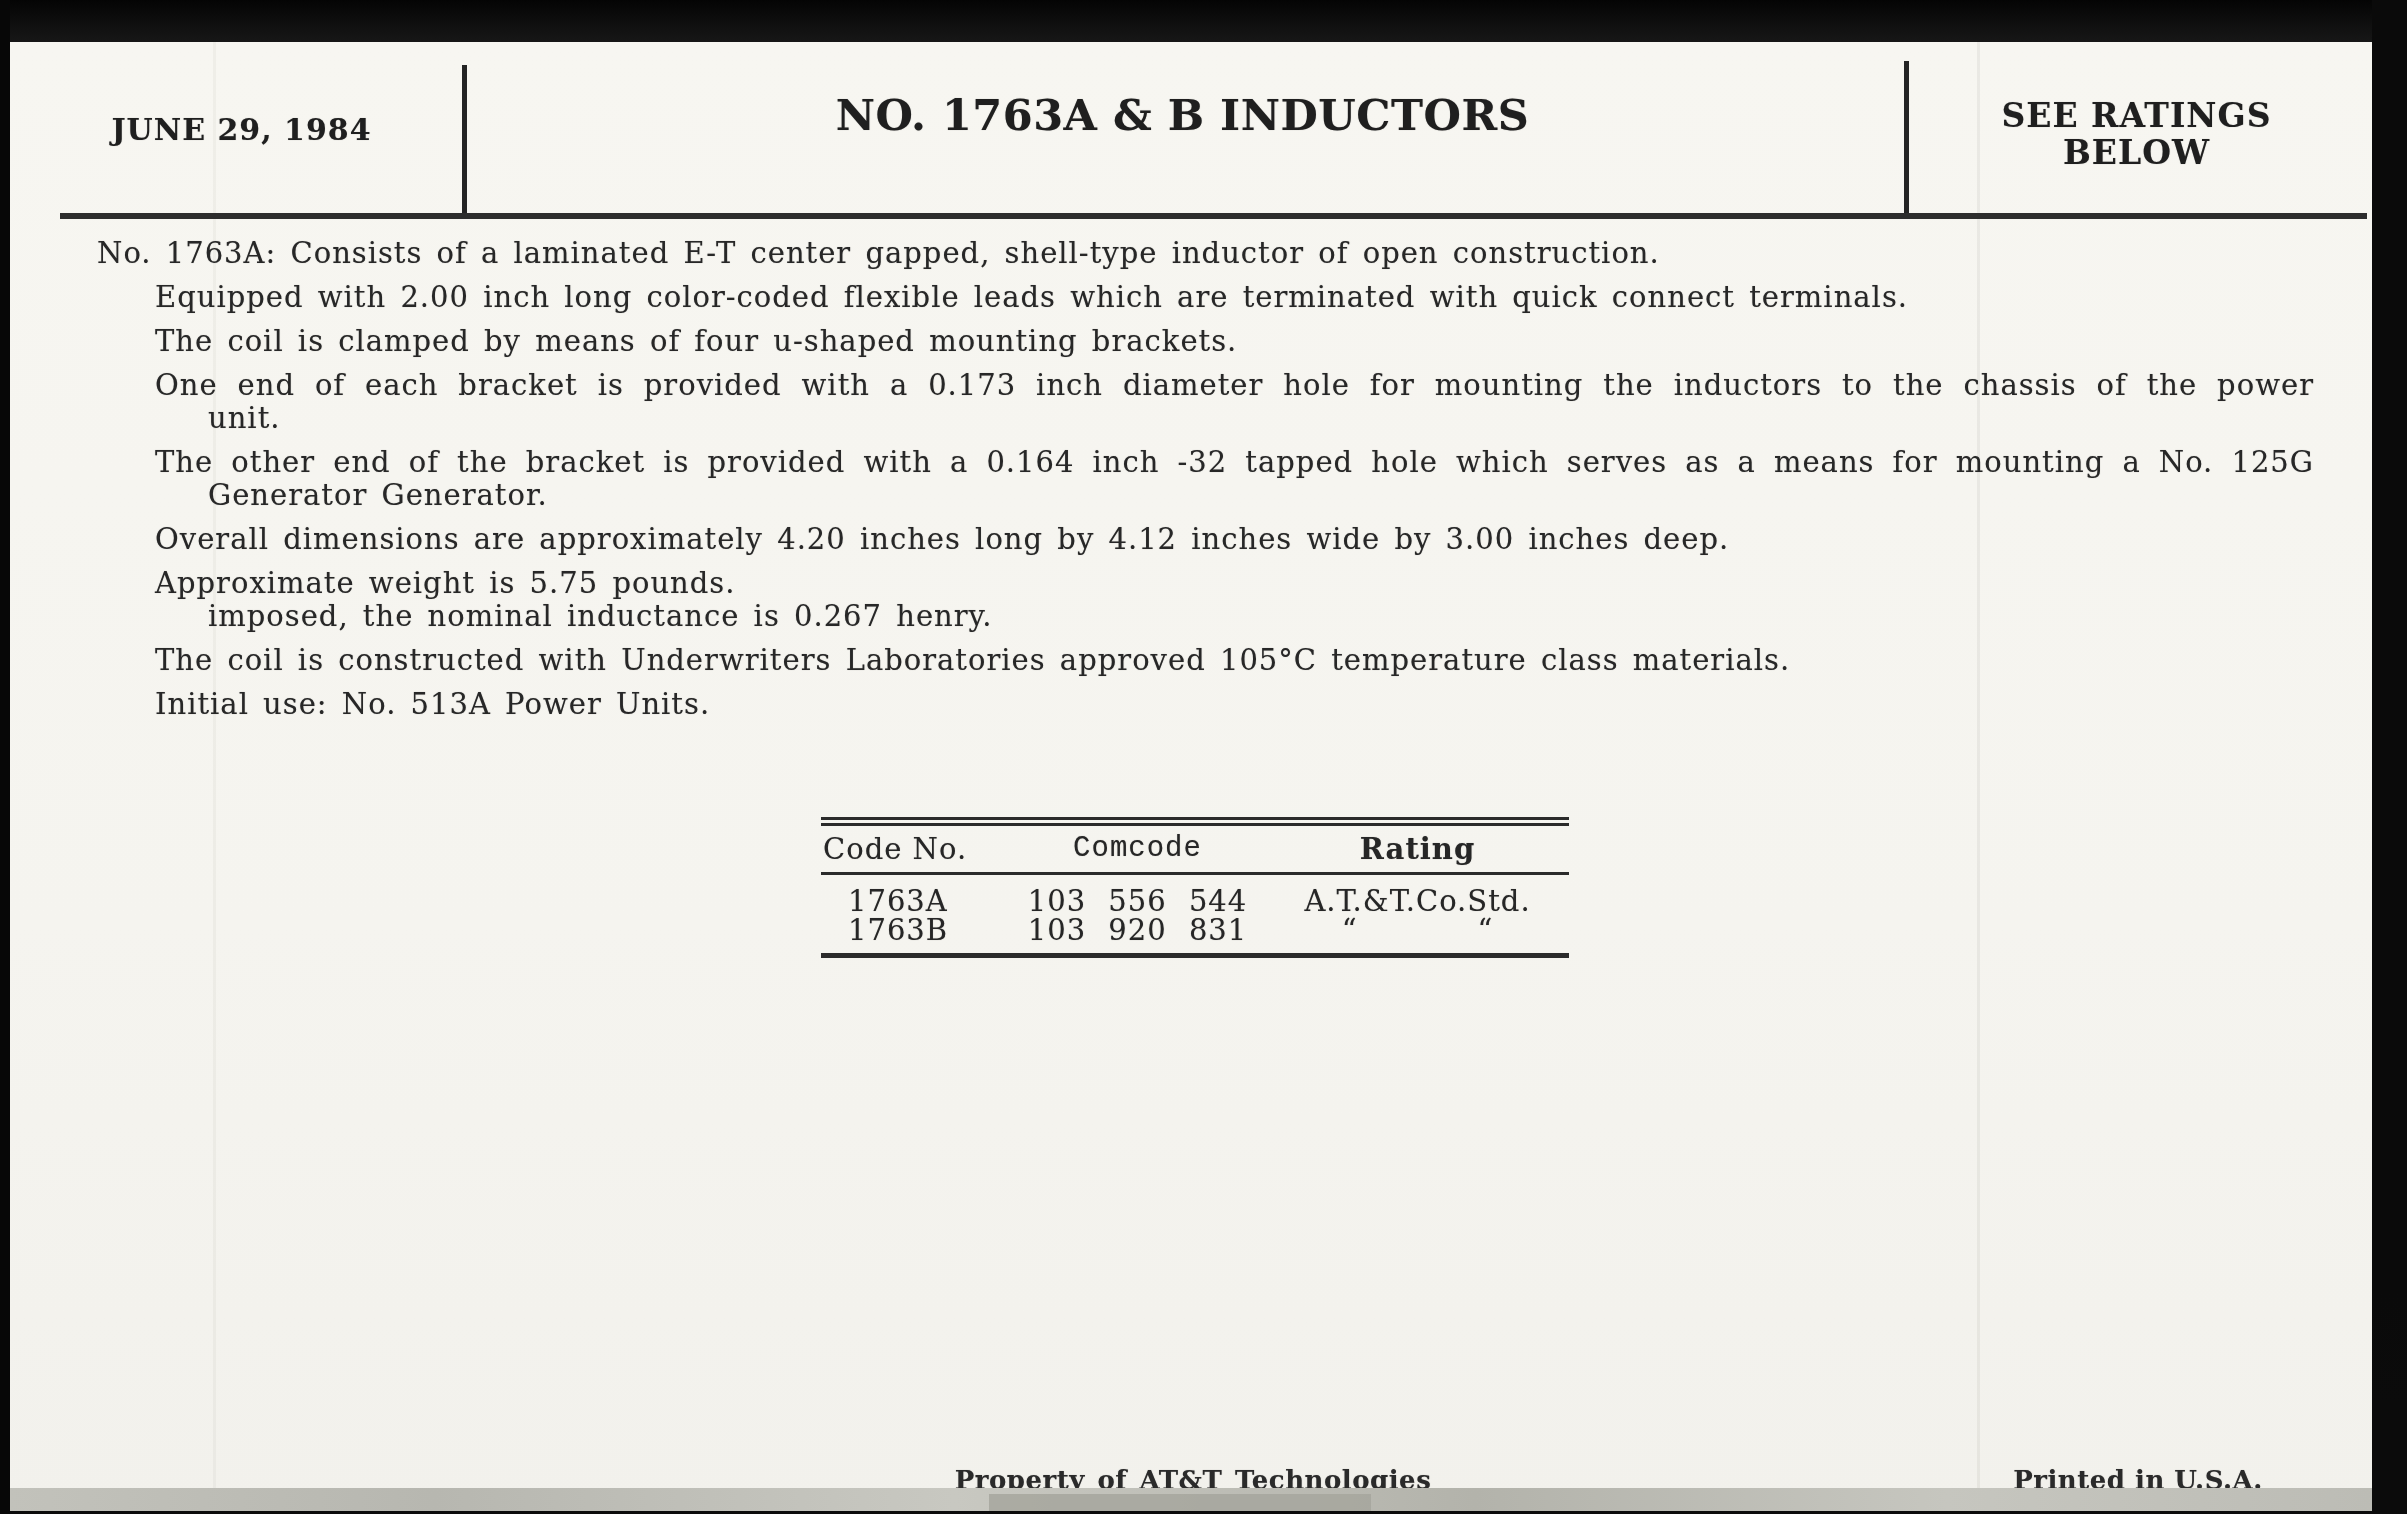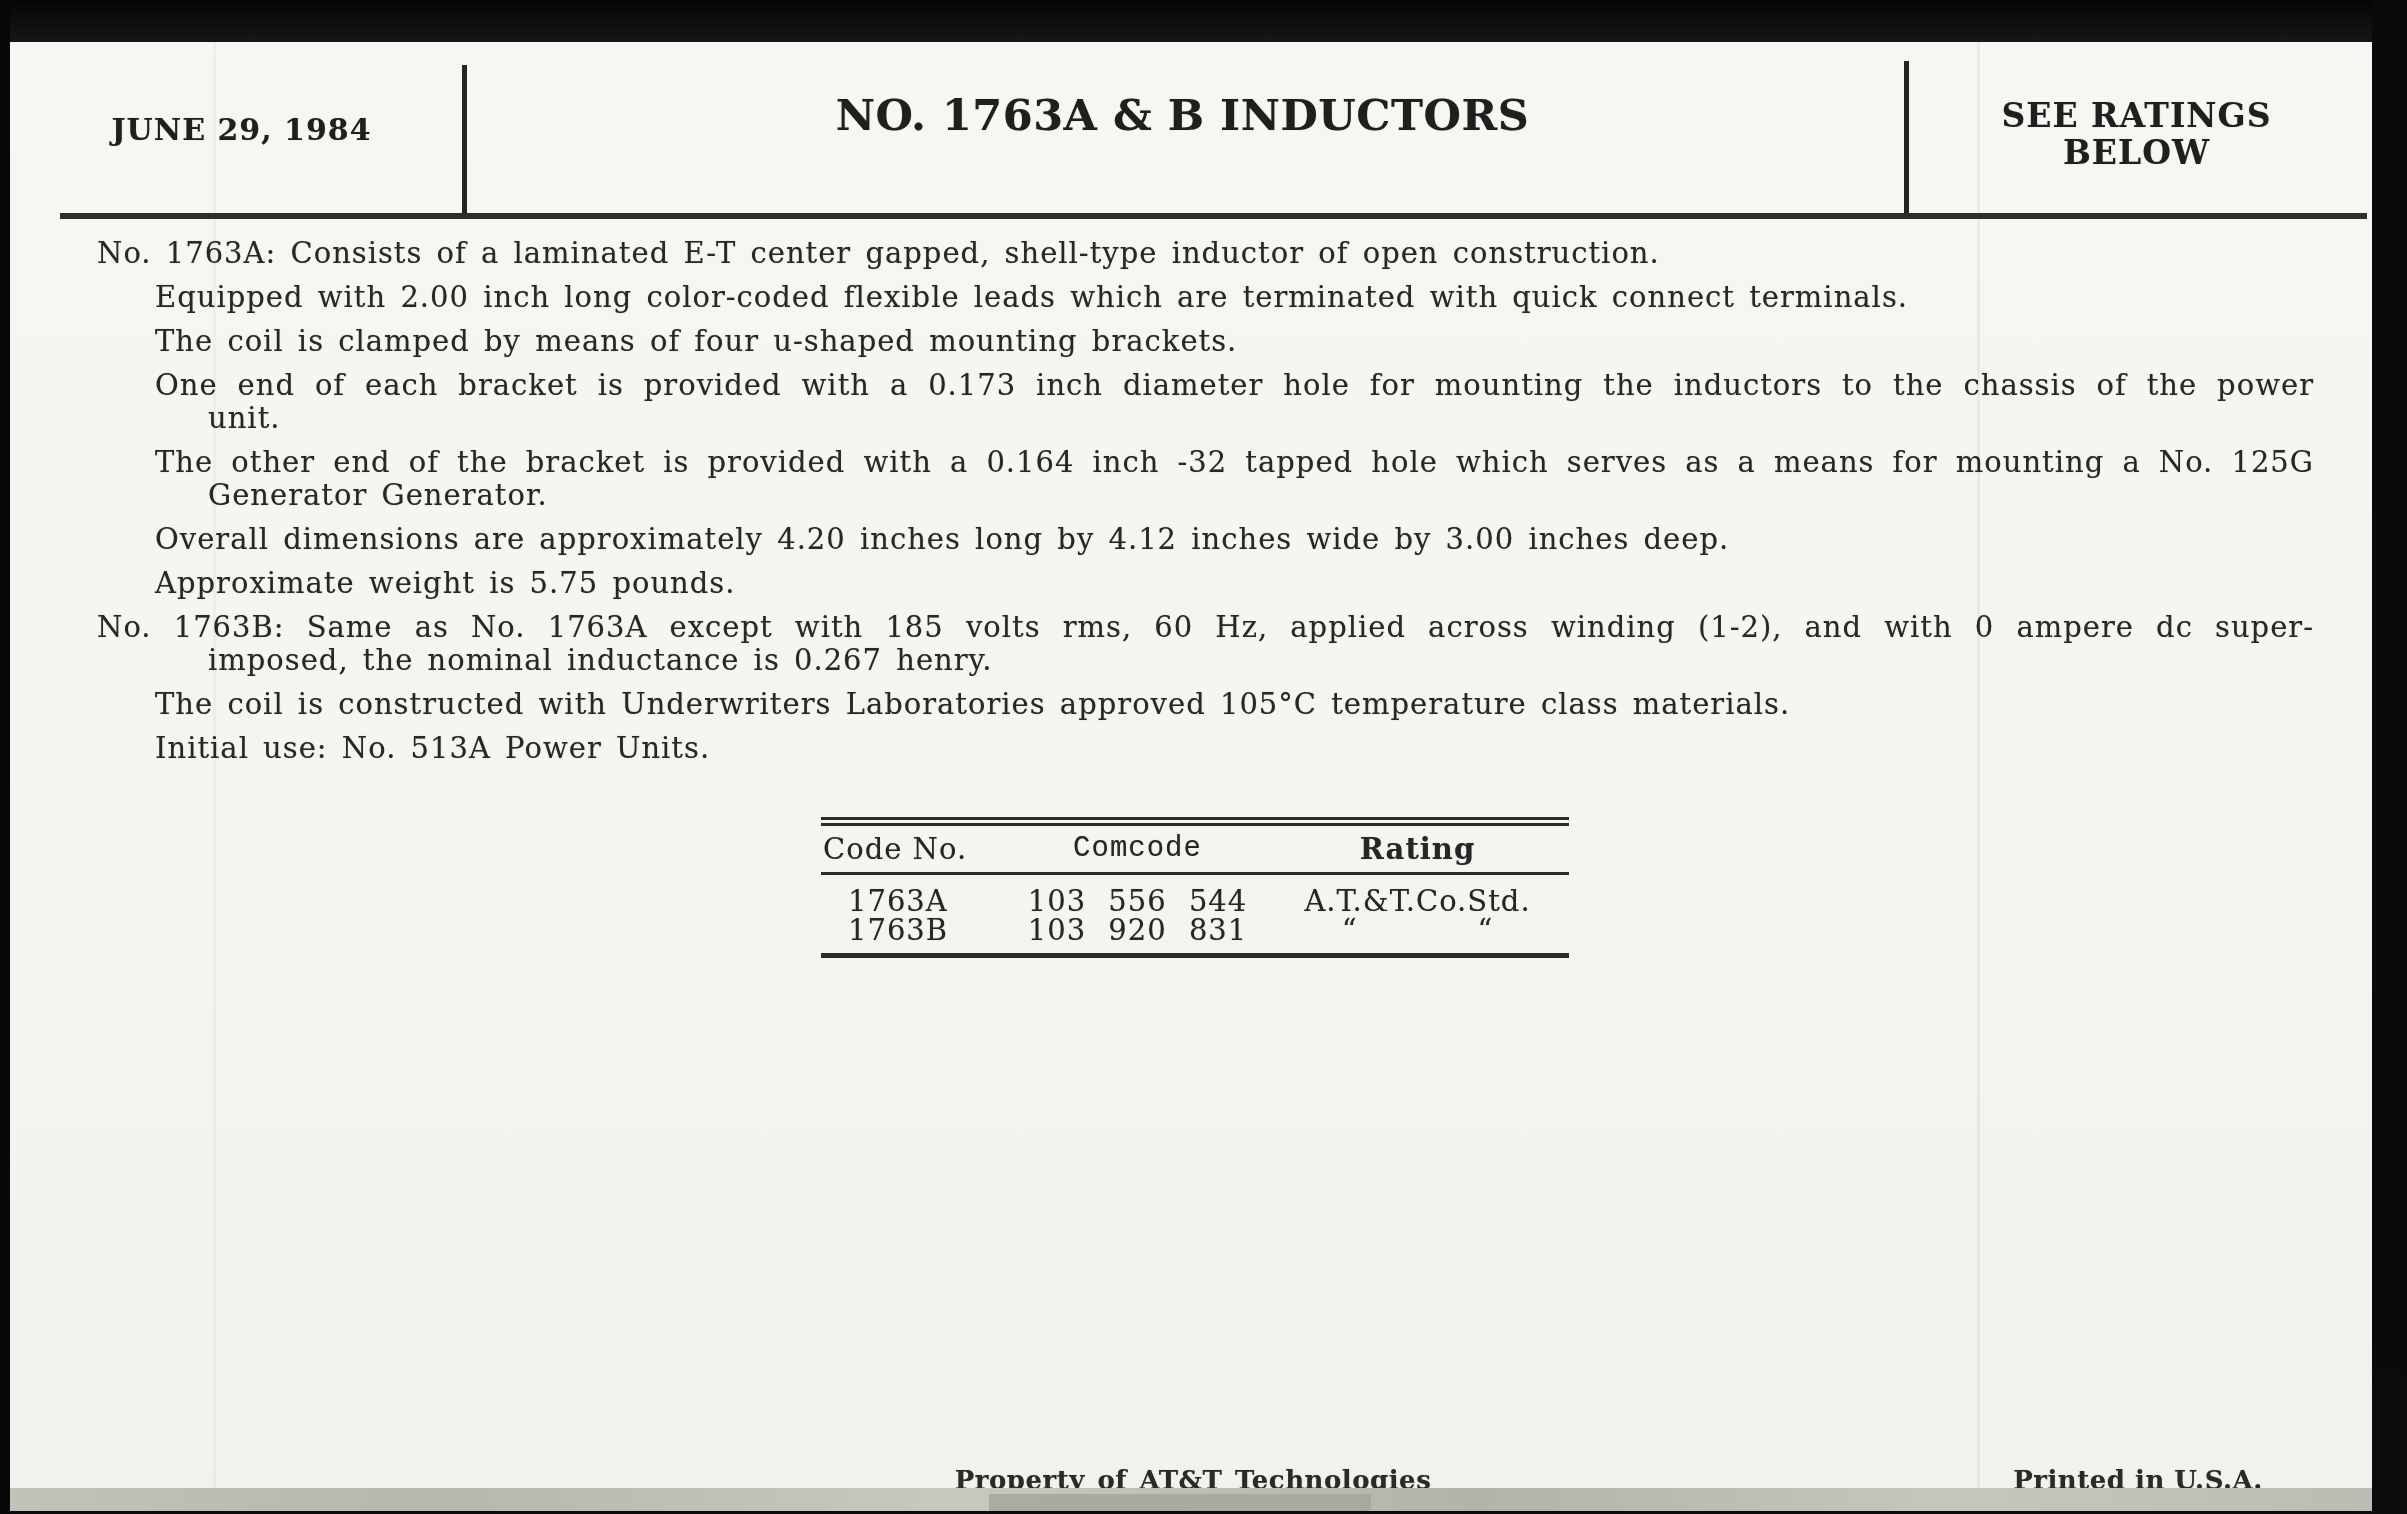--- a/index.html
+++ b/index.html
@@ -125,21 +125,20 @@
     <div class="body-lines" id="body-lines">
         <div class="ln i0 g-first">No. 1763A: Consists of a laminated E-T center gapped, shell-type inductor of open construction.</div>
         <div class="ln i1 g-normal">Equipped with 2.00 inch long color-coded flexible leads which are terminated with quick connect terminals.</div>
         <div class="ln i1 g-normal">The coil is clamped by means of four u-shaped mounting brackets.</div>
         <div class="ln i1 g-normal just">One end of each bracket is provided with a 0.173 inch diameter hole for mounting the inductors to the chassis of the power</div>
         <div class="ln i2 g-cont">unit.</div>
         <div class="ln i1 g-normal just">The other end of the bracket is provided with a 0.164 inch -32 tapped hole which serves as a means for mounting a No. 125G</div>
         <div class="ln i2 g-cont">Generator Generator.</div>
         <div class="ln i1 g-normal">Overall dimensions are approximately 4.20 inches long by 4.12 inches wide by 3.00 inches deep.</div>
         <div class="ln i1 g-normal">Approximate weight is 5.75 pounds.</div>
-        <div class="ln i0 g-normal just">No. 1763B: Same as No. 1763A except with 185 volts rms, 60 Hz, applied across winding (1-2), and with 0 ampere dc super-</div>
         <div class="ln i2 g-cont">imposed, the nominal inductance is 0.267 henry.</div>
         <div class="ln i1 g-normal">The coil is constructed with Underwriters Laboratories approved 105°C temperature class materials.</div>
         <div class="ln i1 g-normal">Initial use: No. 513A Power Units.</div>
       </div>
 
     <div class="spec-table">
       <div class="t-head" id="table-head">
           <div class="th-code">Code No.</div>
           <div class="th-comcode">Comcode</div>
           <div class="th-rating">Rating</div>

